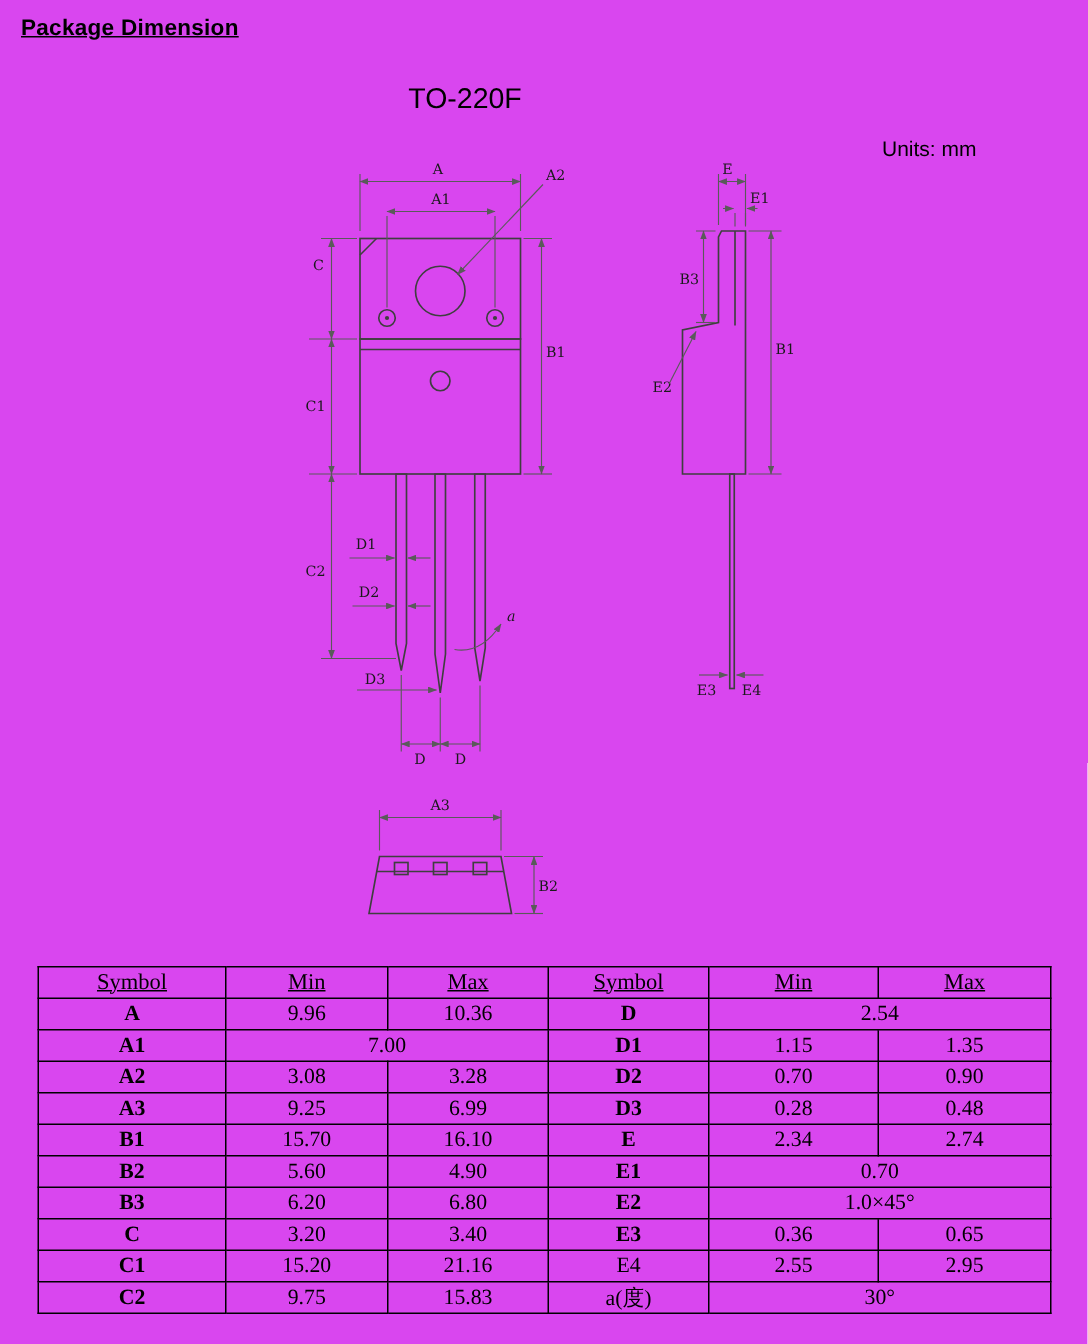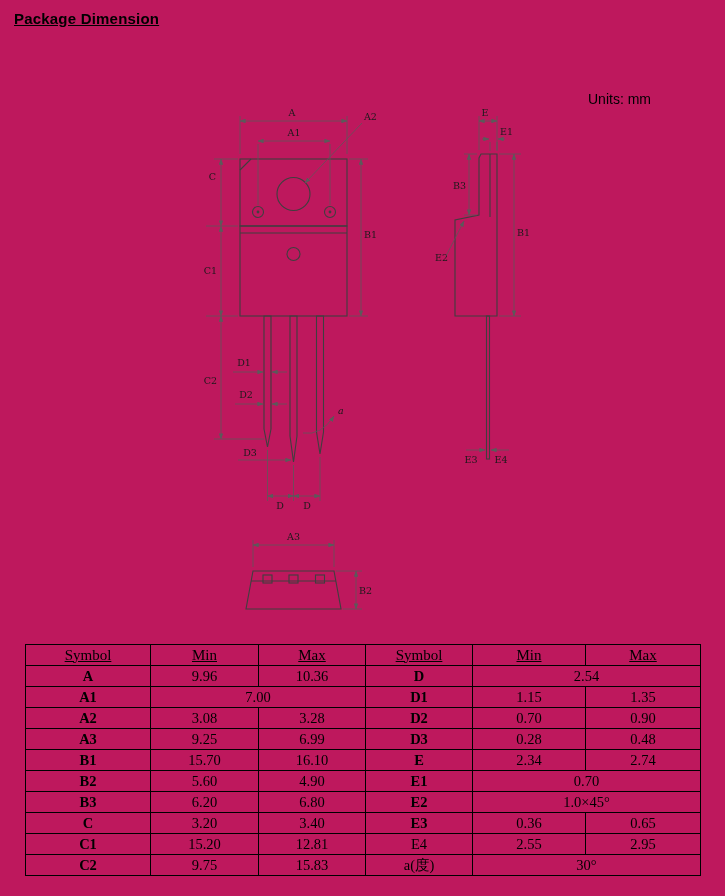--- a/index.html
+++ b/index.html
@@ -1,18 +1,18 @@
 <!DOCTYPE html>
 <html><head>
 <meta charset="utf-8">
 <style>
   * { margin:0; padding:0; box-sizing:border-box; }
   html,body { background:#fff; }
   body { width:725px; height:896px; font-family:"Liberation Sans",sans-serif; color:#000; }
-  .page { position:relative; width:725px; height:896px; background:#be185d; overflow:hidden; }
+  .page { position:relative; width:725px; height:896px; background:#d946ef; overflow:hidden; }
 
   .header { position:absolute; left:14px; top:10px; font-size:15px; font-weight:bold;
             text-decoration:underline; letter-spacing:.2px; }
   .title  { position:absolute; left:0; top:56px; width:620px; text-align:center; font-size:19px; }
   .units  { position:absolute; left:588px; top:91px; font-size:14px;text-align:center; }
 
   .drawing { position:absolute; left:0; top:84px; }
   .e  { fill:none; stroke:#3f3f3f; stroke-width:1.1; }
   .d  { fill:none; stroke:#5a5a5a; stroke-width:0.75; }
   .dd { fill:none; stroke:#5a5a5a; stroke-width:0.75; marker-start:url(#as); marker-end:url(#ae); }
@@ -26,20 +26,21 @@
                padding:0 3px; overflow:hidden; white-space:nowrap; }
   .dim-table th { font-weight:normal; font-size:15px;text-decoration:underline; }
   .dim-table td.bold { font-weight:bold; }
 </style>
 </head>
 <body>
 
 <div class="page">
 
   <div class="header">Package Dimension</div>
+  <div class="title">TO-220F</div>
   <div class="units">Units: mm</div>
 
   <svg class="drawing" width="725" height="550" viewBox="0 0 725 550" xmlns="http://www.w3.org/2000/svg">
     <defs>
       <marker id="ae" viewBox="0 0 8 6" refX="7.5" refY="3" markerWidth="8" markerHeight="6" orient="auto">
         <path d="M0,0 L8,3 L0,6 Z" fill="#5a5a5a"></path>
       </marker>
       <marker id="as" viewBox="0 0 8 6" refX="7.5" refY="3" markerWidth="8" markerHeight="6" orient="auto-start-reverse">
         <path d="M0,0 L8,3 L0,6 Z" fill="#5a5a5a"></path>
       </marker>
@@ -251,21 +252,21 @@
           <td class="bold">C</td>
           <td>3.20</td>
           <td>3.40</td>
           <td class="bold">E3</td>
           <td>0.36</td>
           <td>0.65</td>
         </tr>
         <tr>
           <td class="bold">C1</td>
           <td>15.20</td>
-          <td>12.81</td>
+          <td>21.16</td>
           <td>E4</td>
           <td>2.55</td>
           <td>2.95</td>
         </tr>
         <tr>
           <td class="bold">C2</td>
           <td>9.75</td>
           <td>15.83</td>
           <td>a(度)</td>
           <td colspan="2">30°</td>

